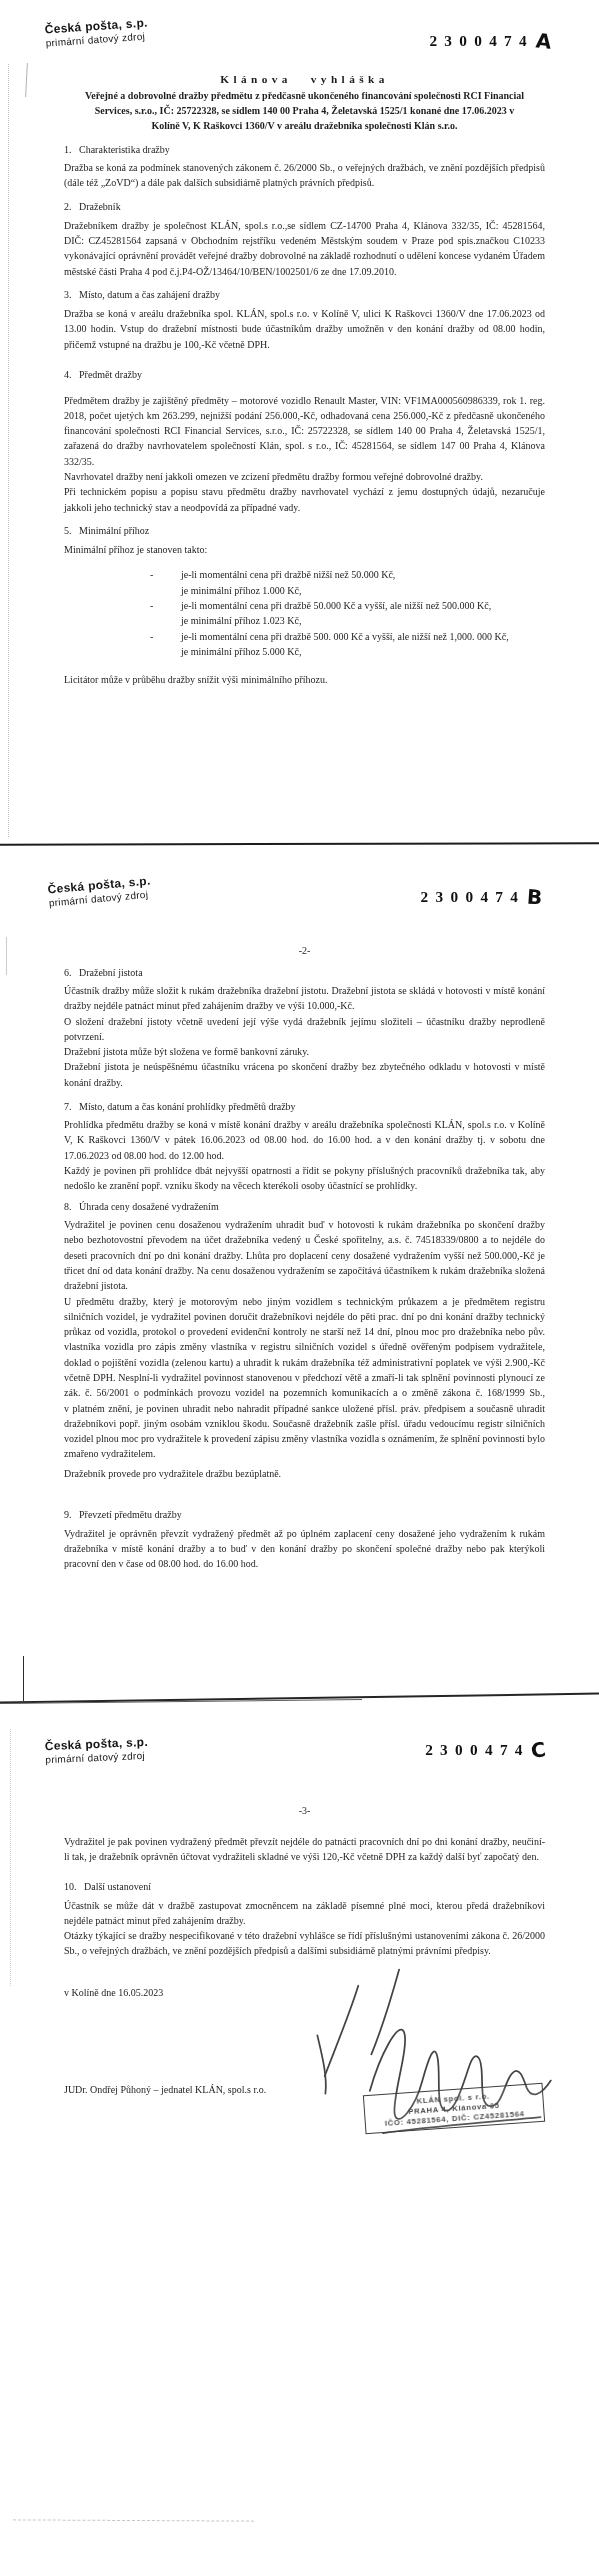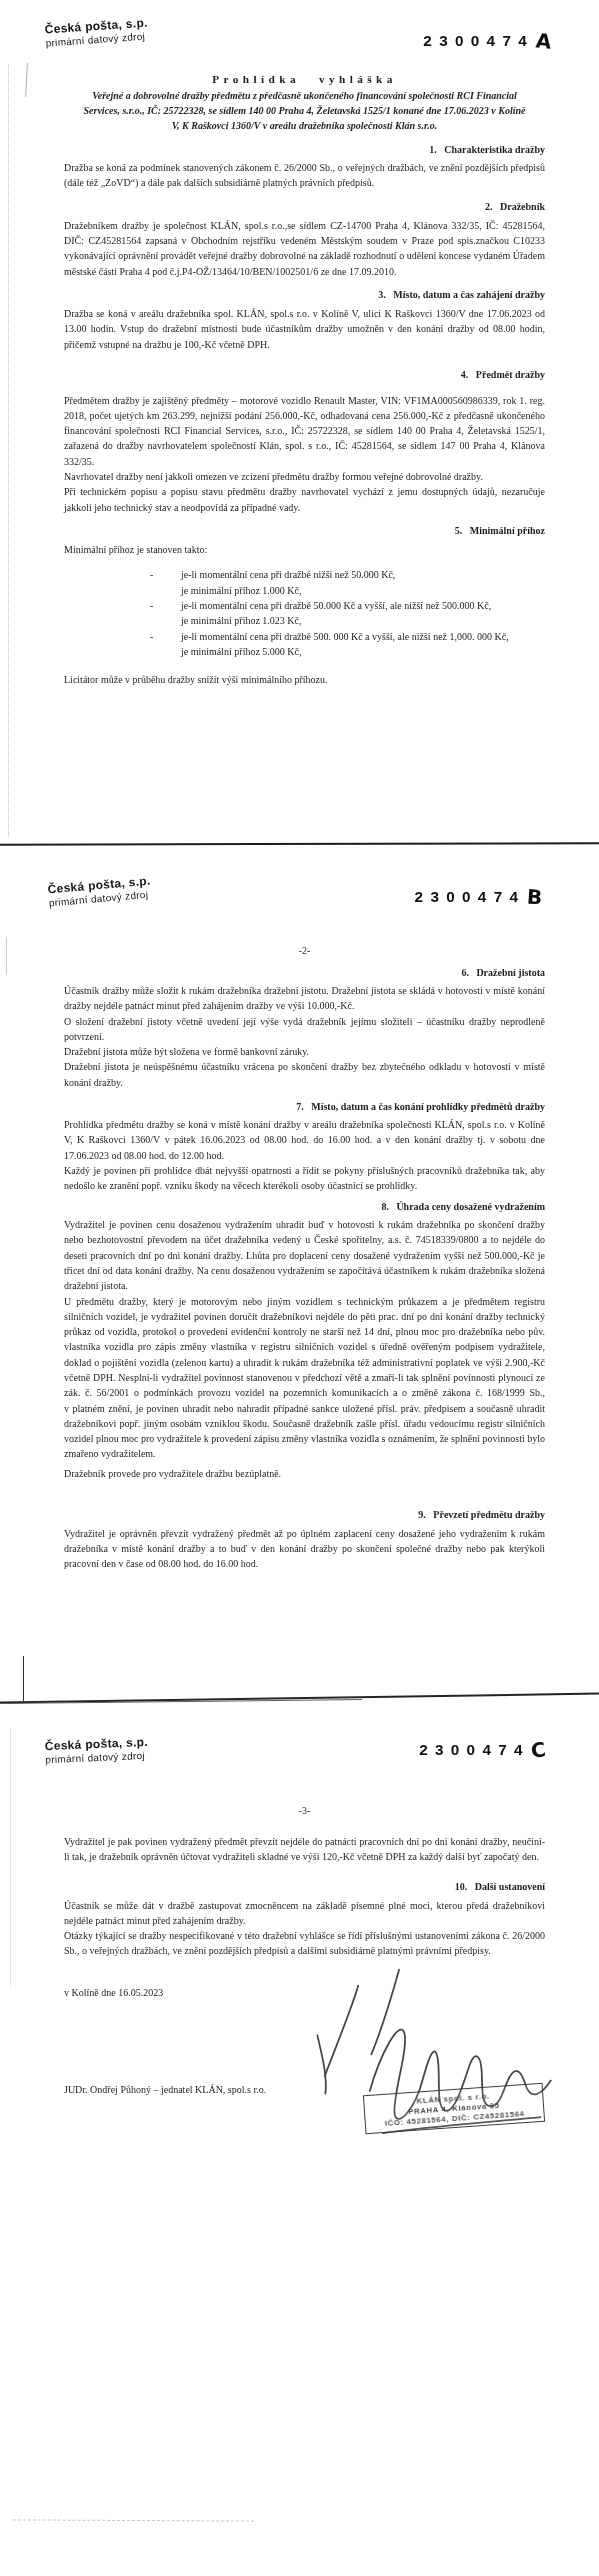--- a/index.html
+++ b/index.html
@@ -34,36 +34,36 @@
   
   .sender-stamp { position:absolute; font-family:"Liberation Sans","DejaVu Sans",sans-serif; color:#161616; }
   .sender-stamp .l1 { font-weight:700; font-size:12px; letter-spacing:0.3px; }
   .sender-stamp .l2 { font-weight:400; font-size:10px; letter-spacing:0.3px; margin-top:0.7px; }
   #stamp-a { top:19px; left:45px; transform:rotate(-4deg); }
   #stamp-b { top:32px; left:48px; transform:rotate(-5deg); }
   #stamp-c { top:34px; left:45px; transform:rotate(-2.5deg); }
 
   
   .refnum { position:absolute; display:flex; align-items:center; }
-  .refnum .digits { font-family:Liberation Sans, sans-serif; font-weight:700;
+  .refnum .digits { font-family:Liberation Serif, serif; font-weight:700;
                     font-size:15.3px; letter-spacing:7.3px; color:#111; }
   .refnum .suffix { font-family:"DejaVu Sans",sans-serif; font-weight:900;
                     font-size:20px; color:#101010; margin-left:1.5px; }
   #ref-a { top:29px; right:48px; } #ref-a .suffix { transform:rotate(6deg); }
   #ref-b { top:39px; right:57px; } #ref-b .suffix { transform:rotate(4deg); }
   #ref-c { top:35px; right:53px; } #ref-c .suffix { transform:rotate(-8deg); }
 
   .content { padding:0 54px 0 64px; }
 
   .doc-title { text-align:center; font-weight:700; font-size:11.3px;
                letter-spacing:4.4px; word-spacing:11.7px; margin-top:73px; }
   .doc-subtitle { text-align:center; font-weight:700; font-size:10px;
-                  line-height:14.6px; margin:4.4px 19px 0 19px;font-style:italic; }
-
-  h2.sec { text-align:right; font-weight:700; font-size:10px;
+                  line-height:14.6px; margin:4.4px 19px 0 19px; }
+
+  h2.sec { text-align:left; font-weight:400; font-size:10px;
            margin:9.5px 0 2.9px 0; line-height:14.6px; }
   p.body-p { text-align:justify; font-size:10px; line-height:15.3px; }
 
   .page-no { text-align:center; font-size:10px; }
   #sheet-b .page-no { margin-top:99px; }
   #sheet-c .page-no { margin-top:102px; }
   #sheet-c .first-p { margin-top:17.5px; }
 
   .minlist { margin:10.2px 0 0 86px; }
   .minlist .li { display:flex; font-size:10px; line-height:15.3px; }
@@ -89,21 +89,21 @@
   <div class="sender-stamp" id="stamp-a">
     <div class="l1">Česká pošta, s.p.</div>
     <div class="l2">primární datový zdroj</div>
   </div>
   <div class="refnum" id="ref-a">
     <span class="digits">2300474</span>
     <span class="suffix">A</span>
   </div>
 
   <div class="content">
-    <h1 class="doc-title">Prohlídka vyhláška</h1>
+    <h1 class="doc-title">Klánova vyhláška</h1>
     <p class="doc-subtitle">Veřejné a dobrovolné dražby předmětu z předčasně ukončeného financování společnosti RCI Financial Services, s.r.o., IČ: 25722328, se sídlem 140 00 Praha 4, Želetavská 1525/1 konané dne 17.06.2023 v Kolíně V, K Raškovci 1360/V v areálu dražebníka společnosti Klán s.r.o.</p>
 
     <h2 class="sec">1.&nbsp;&nbsp;&nbsp;Charakteristika dražby</h2>
     <p class="body-p">Dražba se koná za podmínek stanovených zákonem č. 26/2000 Sb., o veřejných dražbách, ve znění pozdějších předpisů (dále též „ZoVD“) a dále pak dalších subsidiárně platných právních předpisů.</p>
 
     <h2 class="sec">2.&nbsp;&nbsp;&nbsp;Dražebník</h2>
     <p class="body-p">Dražebníkem dražby je společnost KLÁN, spol.s r.o.,se sídlem CZ-14700 Praha 4, Klánova 332/35, IČ: 45281564, DIČ: CZ45281564 zapsaná v&nbsp;Obchodním rejstříku vedeném Městským soudem v&nbsp;Praze pod spis.značkou C10233 vykonávající oprávnění provádět veřejné dražby dobrovolné na základě rozhodnutí o udělení koncese vydaném Úřadem městské části Praha 4 pod č.j.P4-OŽ/13464/10/BEN/1002501/6 ze dne 17.09.2010.</p>
 
     <h2 class="sec">3.&nbsp;&nbsp;&nbsp;Místo, datum a čas zahájení dražby</h2>
     <p class="body-p">Dražba se koná v&nbsp;areálu dražebníka spol. KLÁN, spol.s r.o. v&nbsp;Kolíně V, ulici K&nbsp;Raškovci 1360/V dne 17.06.2023 od 13.00 hodin. Vstup do dražební místnosti bude účastníkům dražby umožněn v&nbsp;den konání dražby od 08.00 hodin, přičemž vstupné na dražbu je 100,-Kč včetně DPH.</p>

